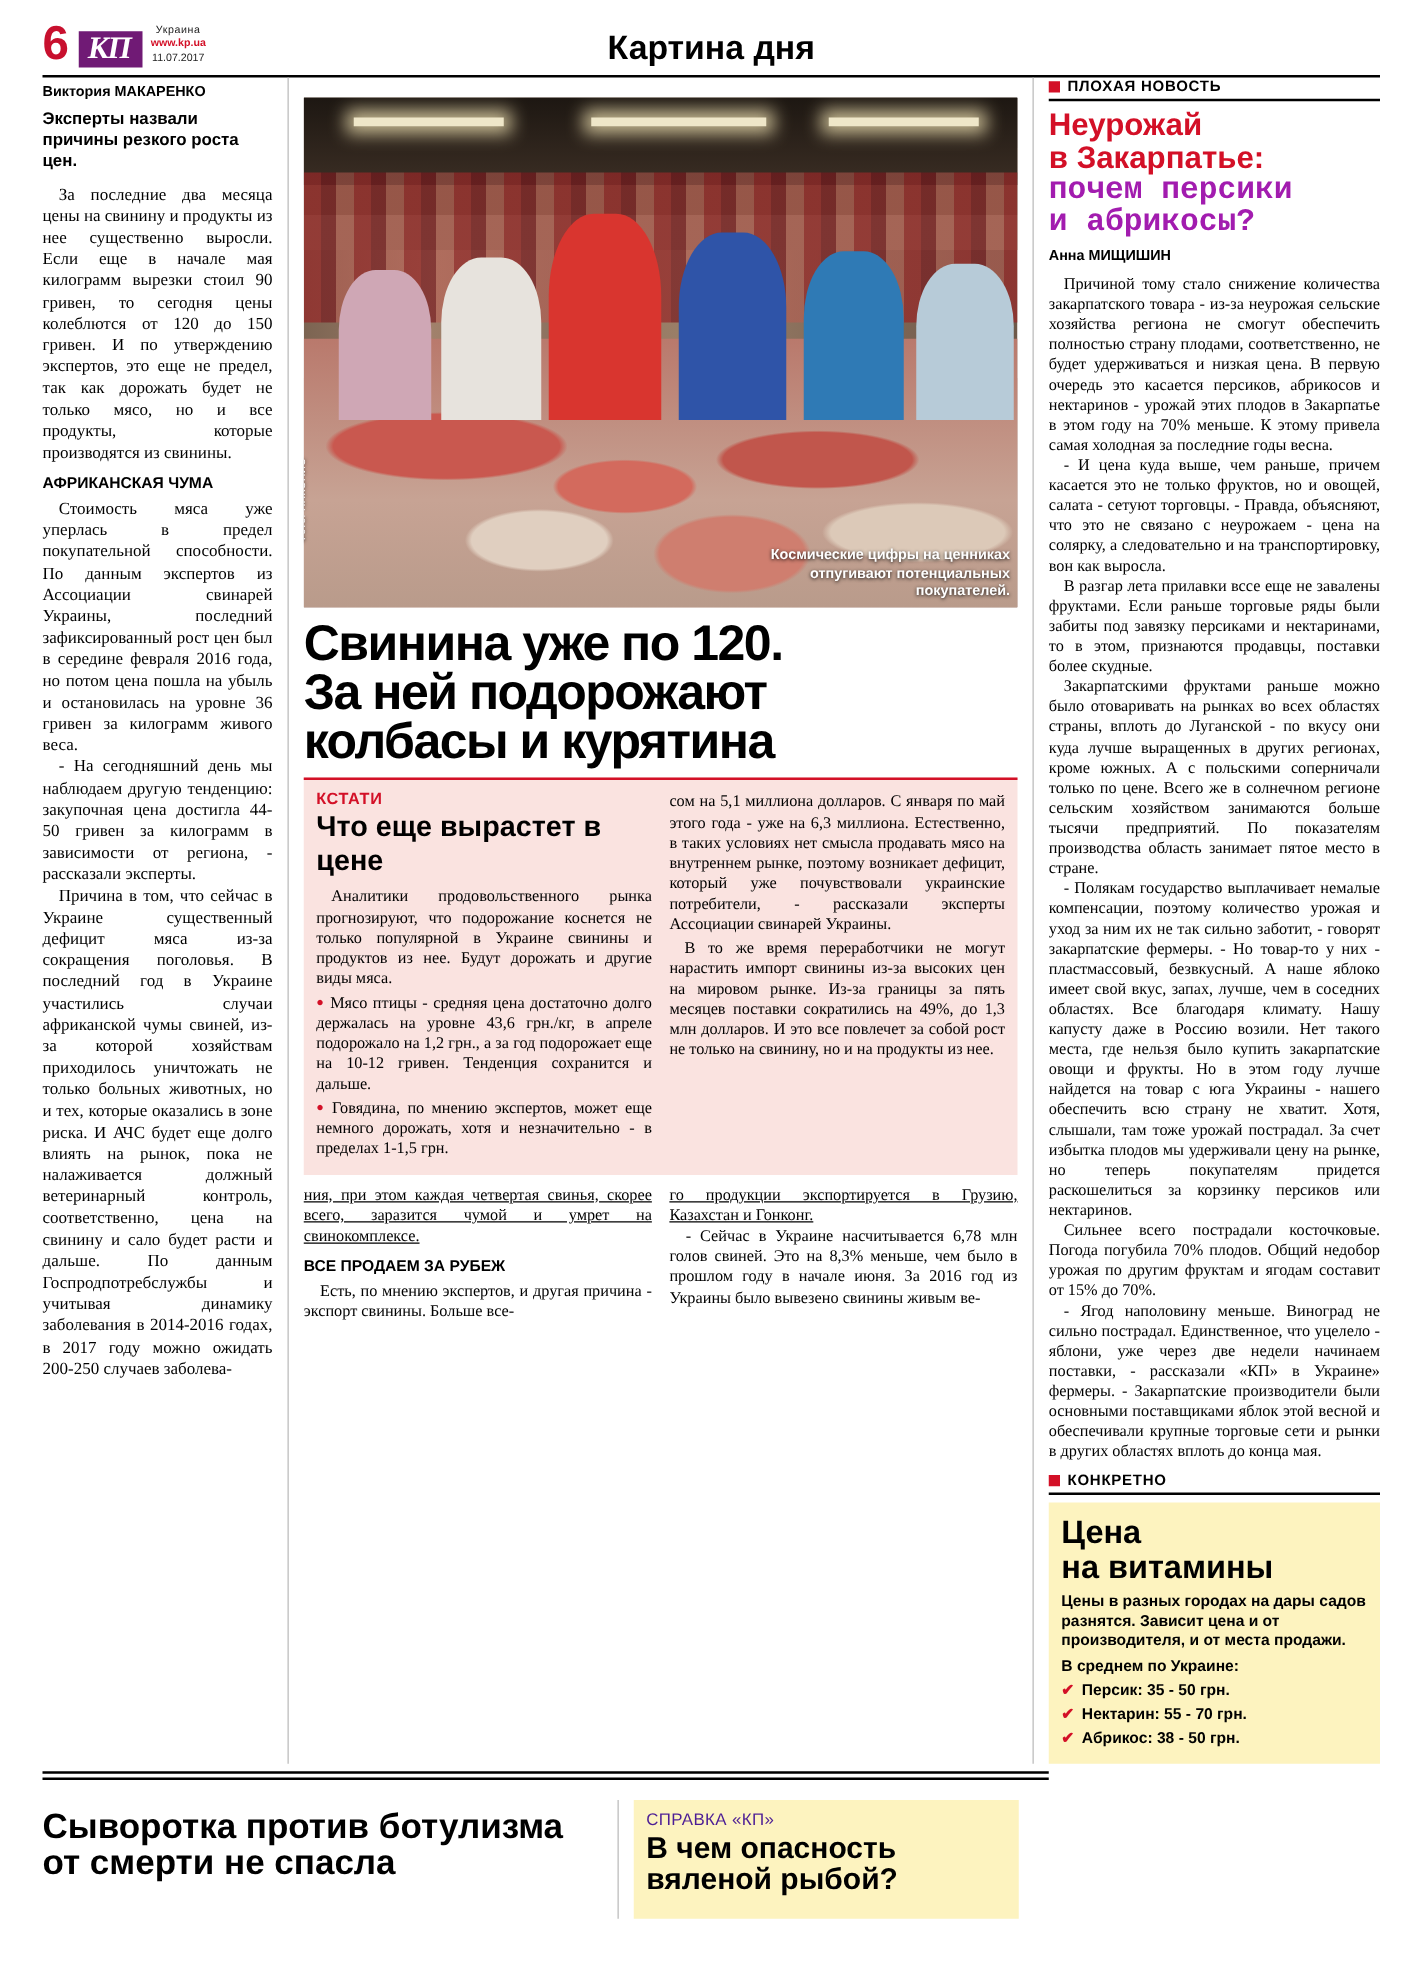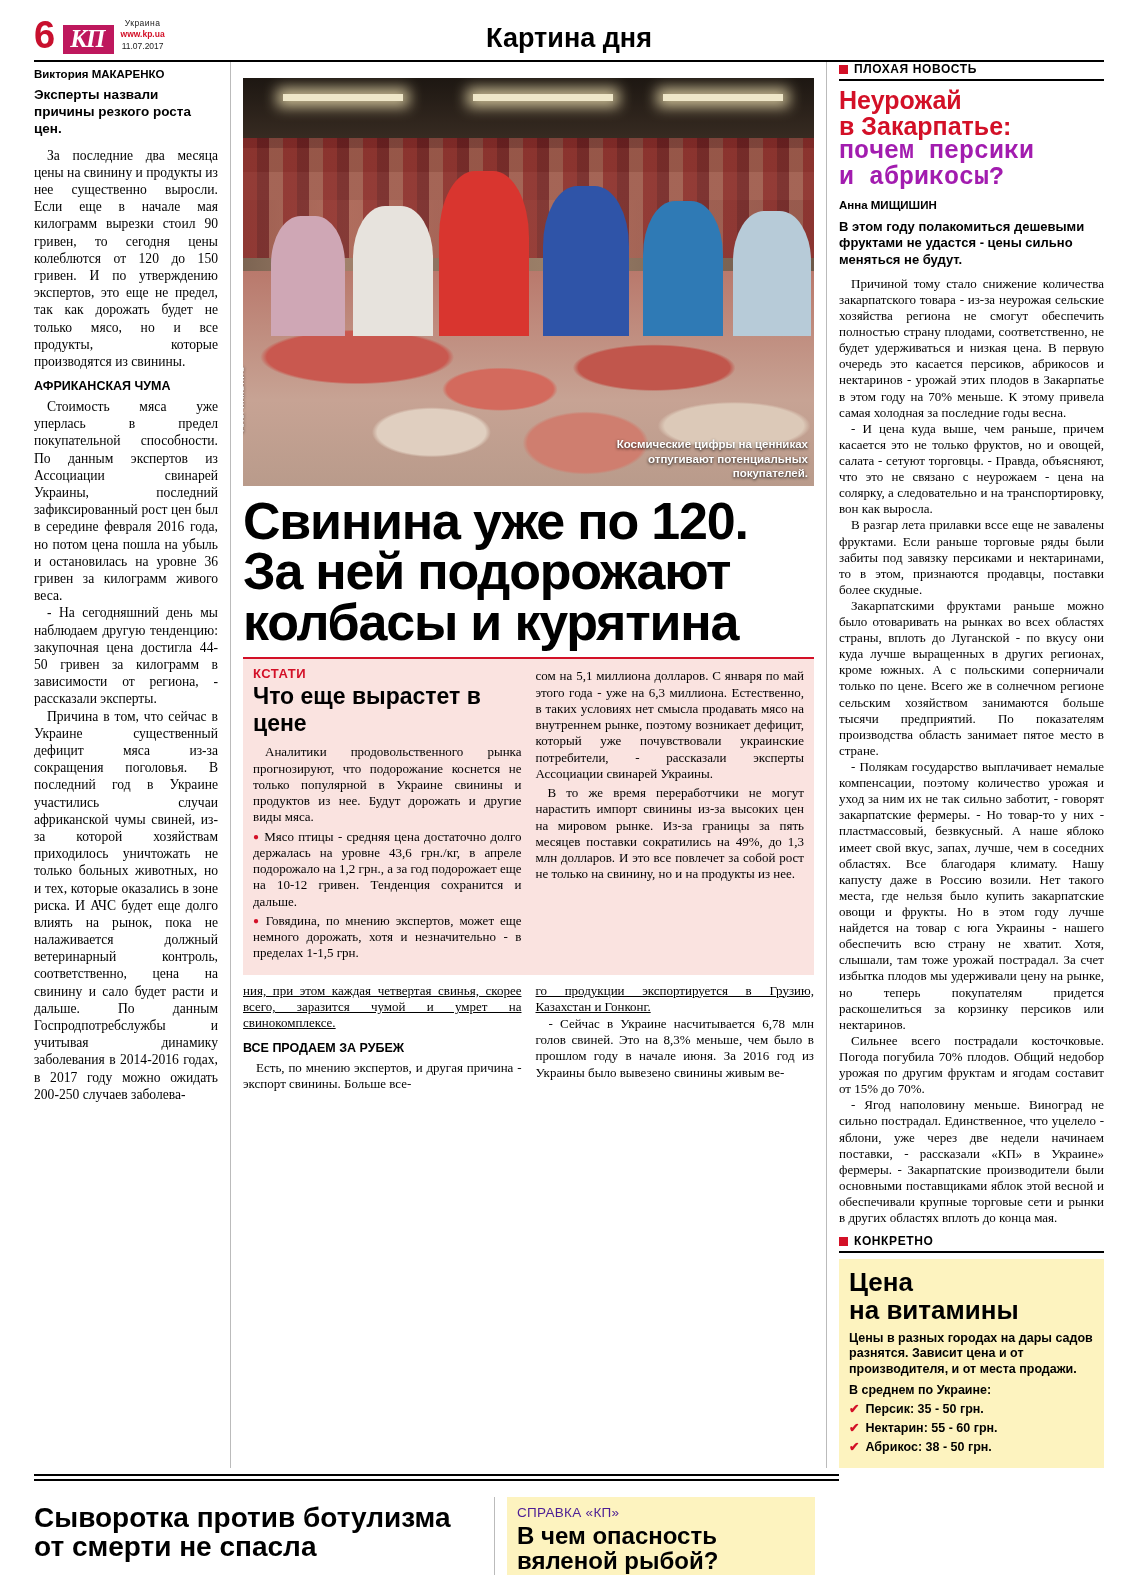--- a/index.html
+++ b/index.html
@@ -11,21 +11,21 @@
     color:#000;
     position:relative;
     overflow:hidden;
   }
   .page { position:relative; width:1138px; height:1575px; padding:0 34px; }
 
   
   .masthead { position:relative; height:58px; display:flex; align-items:flex-end; padding-bottom:4px; }
   .pg-num { font-family:"Liberation Sans", sans-serif; font-weight:bold; font-size:38px; color:#c8102e; line-height:1; margin-right:8px; }
   .kp-logo {
-    background:#be185d; color:#fff; font-family:"Liberation Serif", serif; font-weight:bold;
+    background:#701a75; color:#fff; font-family:"Liberation Serif", serif; font-weight:bold;
     font-style:italic; font-size:25px; padding:1px 9px 3px 7px; line-height:1; letter-spacing:-1px;
   }
   .kp-meta { font-family:"Liberation Sans", sans-serif; font-size:8.5px; line-height:1.35; color:#222; margin-left:7px; padding-bottom:2px;text-align:center; }
   .kp-meta .u { letter-spacing:.5px; }
   .kp-meta .w { font-weight:bold; color:#d31027; }
   .section-title {
     position:absolute; left:0; right:0; bottom:4px; text-align:center;
     font-family:"Liberation Sans", sans-serif; font-weight:bold; font-size:27px; letter-spacing:0px;
   }
   .rule-top { border-top:2px solid #000; margin-top:2px; }
@@ -78,21 +78,21 @@
   }
   .ph-credit {
     position:absolute; left:3px; bottom:52px; transform:rotate(-90deg); transform-origin:left bottom;
     color:#fff; font-family:"Liberation Sans", sans-serif; font-size:8px; letter-spacing:.4px;
     text-shadow:0 0 3px #000;
   }
 
   
   .headline {
     font-family:"Liberation Sans", sans-serif; font-weight:bold;
-    font-size:52px; line-height:0.97; letter-spacing:-1.2px;
+    font-size:40px; line-height:0.97; letter-spacing:-1.2px;
     margin:10px 0 10px; text-align:left;
   }
   .headline span { display:block; }
 
   
   .kstati {
     background:#fae3e0; border-top:2px solid #d31027; padding:7px 10px 10px;
     display:flex; gap:14px;
   }
   .kstati-col { flex:1; }
@@ -226,21 +226,20 @@
         <span>ПЛОХАЯ НОВОСТЬ</span>
       </div>
       <div class="rbox-rule"></div>
       <div>
         <div class="red-head">Неурожай</div>
         <div class="red-head">в Закарпатье:</div>
         <div class="blk-head">почем персики</div>
         <div class="blk-head">и абрикосы?</div>
       </div>
       <div class="author-small">Анна МИЩИШИН</div>
-      <div class="right-lead">В этом году полакомиться дешевыми фруктами не удастся - цены сильно меняться не будут.</div>
       <p class="rbody">Причиной тому стало снижение количества закарпатского товара - из-за неурожая сельские хозяйства региона не смогут обеспечить полностью страну плодами, соответственно, не будет удерживаться и низкая цена. В первую очередь это касается персиков, абрикосов и нектаринов - урожай этих плодов в Закарпатье в этом году на 70% меньше. К этому привела самая холодная за последние годы весна.</p>
       <p class="rbody">- И цена куда выше, чем раньше, причем касается это не только фруктов, но и овощей, салата - сетуют торговцы. - Правда, объясняют, что это не связано с неурожаем - цена на солярку, а следовательно и на транспортировку, вон как выросла.</p>
       <p class="rbody">В разгар лета прилавки вссе еще не завалены фруктами. Если раньше торговые ряды были забиты под завязку персиками и нектаринами, то в этом, признаются продавцы, поставки более скудные.</p>
       <p class="rbody">Закарпатскими фруктами раньше можно было отоваривать на рынках во всех областях страны, вплоть до Луганской - по вкусу они куда лучше выращенных в других регионах, кроме южных. А с польскими соперничали только по цене. Всего же в солнечном регионе сельским хозяйством занимаются больше тысячи предприятий. По показателям производства область занимает пятое место в стране.</p>
       <p class="rbody">- Полякам государство выплачивает немалые компенсации, поэтому количество урожая и уход за ним их не так сильно заботит, - говорят закарпатские фермеры. - Но товар-то у них - пластмассовый, безвкусный. А наше яблоко имеет свой вкус, запах, лучше, чем в соседних областях. Все благодаря климату. Нашу капусту даже в Россию возили. Нет такого места, где нельзя было купить закарпатские овощи и фрукты. Но в этом году лучше найдется на товар с юга Украины - нашего обеспечить всю страну не хватит. Хотя, слышали, там тоже урожай пострадал. За счет избытка плодов мы удерживали цену на рынке, но теперь покупателям придется раскошелиться за корзинку персиков или нектаринов.</p>
       <p class="rbody">Сильнее всего пострадали косточковые. Погода погубила 70% плодов. Общий недобор урожая по другим фруктам и ягодам составит от 15% до 70%.</p>
       <p class="rbody">- Ягод наполовину меньше. Виноград не сильно пострадал. Единственное, что уцелело - яблони, уже через две недели начинаем поставки, - рассказали «КП» в Украине» фермеры. - Закарпатские производители были основными поставщиками яблок этой весной и обеспечивали крупные торговые сети и рынки в других областях вплоть до конца мая.</p>
 
       <div style="height:8px"></div>
       <div class="flag">
@@ -248,21 +247,21 @@
         <span>КОНКРЕТНО</span>
       </div>
       <div class="rbox-rule"></div>
       <div class="price-box">
         <h3>Цена</h3>
         <h3 style="margin-top:-6px">на витамины</h3>
         <div class="pb-lead">Цены в разных городах на дары садов разнятся. Зависит цена и от производителя, и от места продажи.</div>
         <div class="pb-sub">В среднем по Украине:</div>
         <ul>
           <li>Персик: 35 - 50 грн.</li>
-          <li>Нектарин: 55 - 60 грн.</li>
+          <li>Нектарин: 55 - 70 грн.</li>
           <li>Абрикос: 38 - 50 грн.</li>
         </ul>
       </div>
     </div>
   </div>
 
   <div style="display:flex">
     <div style="width:805px">
       <div class="hr-black"></div>
       <div class="rbox-rule"></div>

